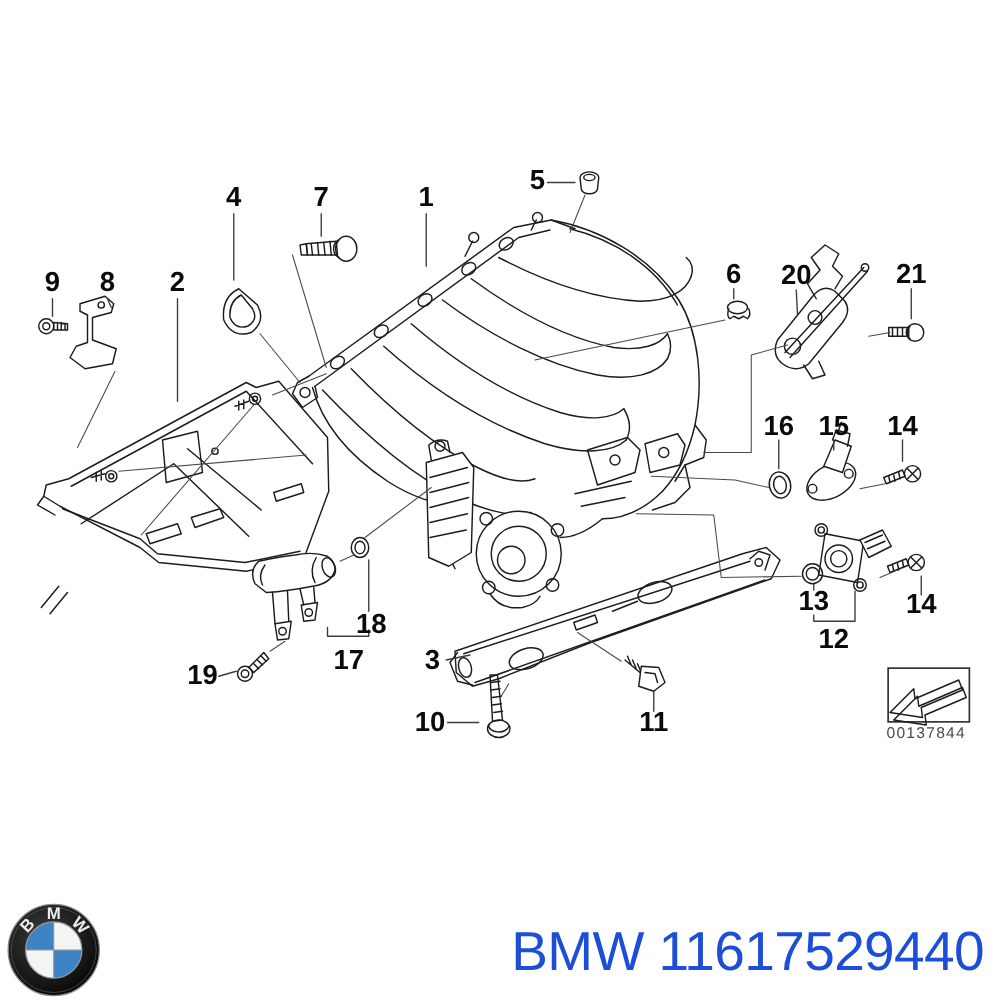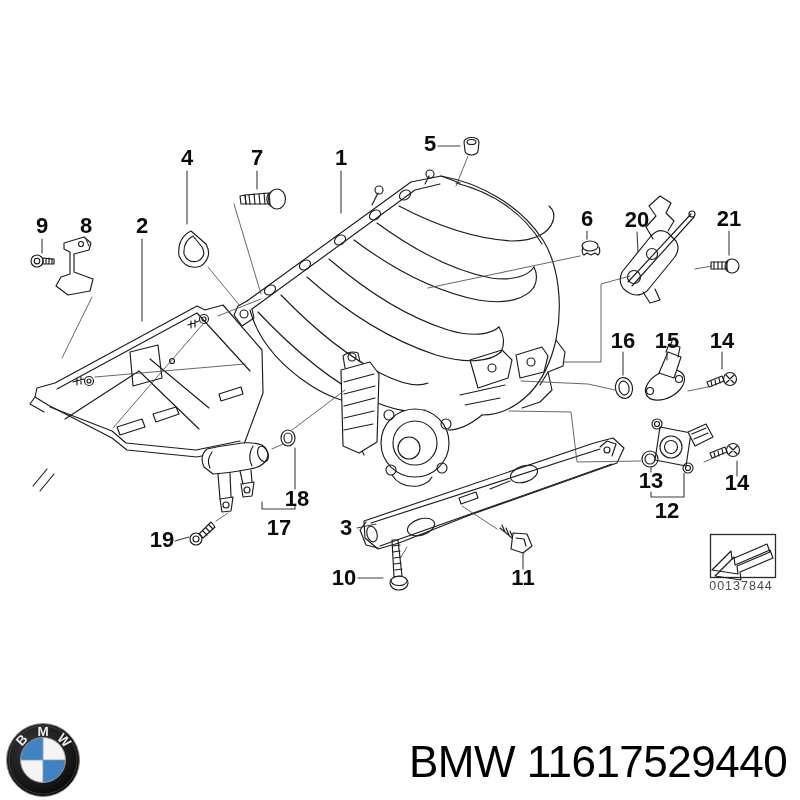--- a/index.html
+++ b/index.html
@@ -13,21 +13,21 @@
   .art .fillw{fill:#ffffff;}
   .art .leader{stroke:#3c3c3c;stroke-width:1.1;}
   .art .thin{stroke-width:0.85;stroke:#4a4a4a;}
   .callout{font-family:"Liberation Sans",sans-serif;font-size:22px;font-weight:bold;
            fill:#0b0b0b;text-anchor:middle;}
   .stampcode{font-family:"Liberation Sans",sans-serif;font-size:12.5px;fill:#4a4a4a;
            text-anchor:middle;letter-spacing:1px;}
   .logoletter{font-family:"Liberation Sans",sans-serif;font-size:13.5px;font-weight:bold;
            fill:#ececec;text-anchor:middle;}
   .caption{position:absolute;left:409px;top:737px;width:390px;font-size:44px;
-           letter-spacing:-0.5px;color:#000000;white-space:nowrap;}
+           letter-spacing:-0.5px;color:#1d4ed8;white-space:nowrap;}
 </style>
 </head>
 <body>
 
 <div class="stage">
 
   <svg class="art" width="800" height="720" viewBox="0 0 800 720">
 
     <g>
 

